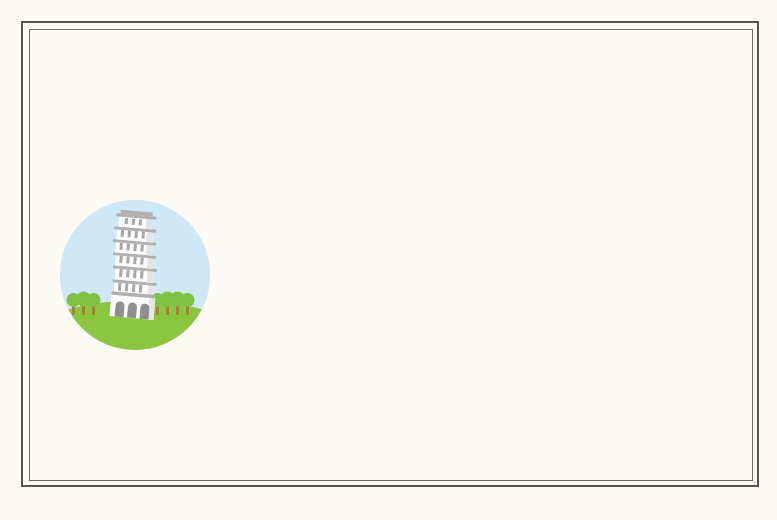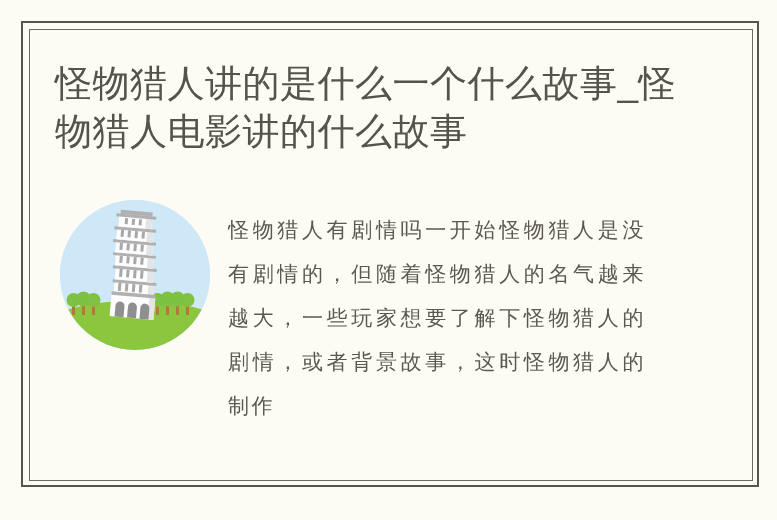--- a/index.html
+++ b/index.html
@@ -95,21 +95,20 @@
   }
 </style>
 </head>
 <body>
 
 <div id="card">
 
   <div id="frame-outer"></div>
   <div id="frame-inner"></div>
 
-  <div id="title">怪物猎人讲的是什么一个什么故事_怪物猎人电影讲的什么故事</div>
 
   <div id="thumb">
     <div id="thumb-circle">
       <svg id="thumb-svg" width="150" height="150" viewBox="0 0 150 150" aria-hidden="true">
 
         <rect x="0" y="0" width="150" height="150" fill="#cfe8f7"></rect>
 
         <path d="M0 112 C22 104 48 101 75 101 C102 101 128 104 150 112 L150 150 L0 150 Z" fill="#8cc63f"></path>
 
         <g>
@@ -199,15 +198,14 @@
             <rect x="64" y="19" width="3" height="6"></rect>
             <rect x="71" y="19" width="3" height="6"></rect>
           </g>
           <rect x="48" y="15" width="40" height="3" fill="#b0b0b0"></rect>
           <rect x="52" y="11" width="32" height="4" fill="#b0b0b0"></rect>
         </g>
       </svg>
     </div>
   </div>
 
-  <div id="body-text">怪物猎人有剧情吗一开始怪物猎人是没有剧情的，但随着怪物猎人的名气越来越大，一些玩家想要了解下怪物猎人的剧情，或者背景故事，这时怪物猎人的制作</div>
 
 </div>
 
 </body></html>

